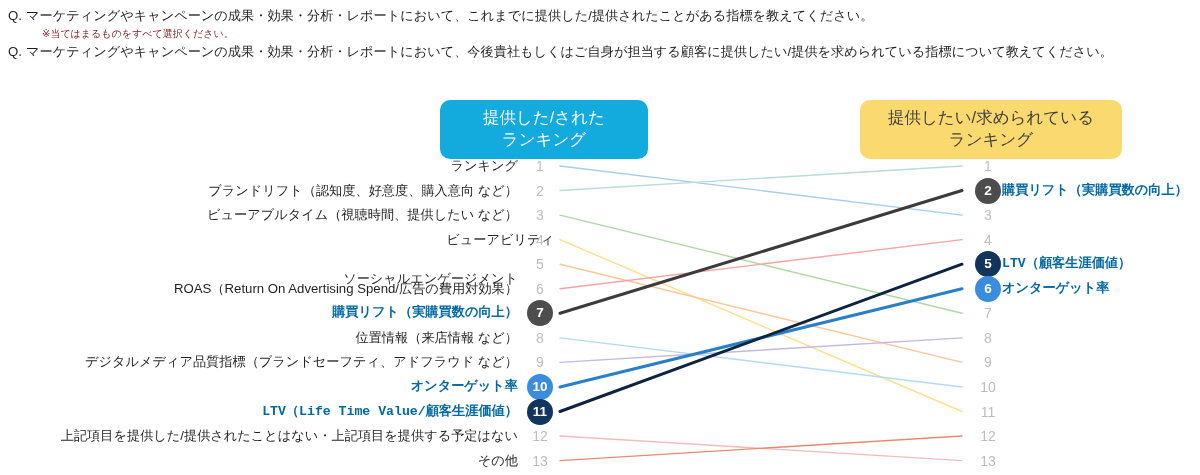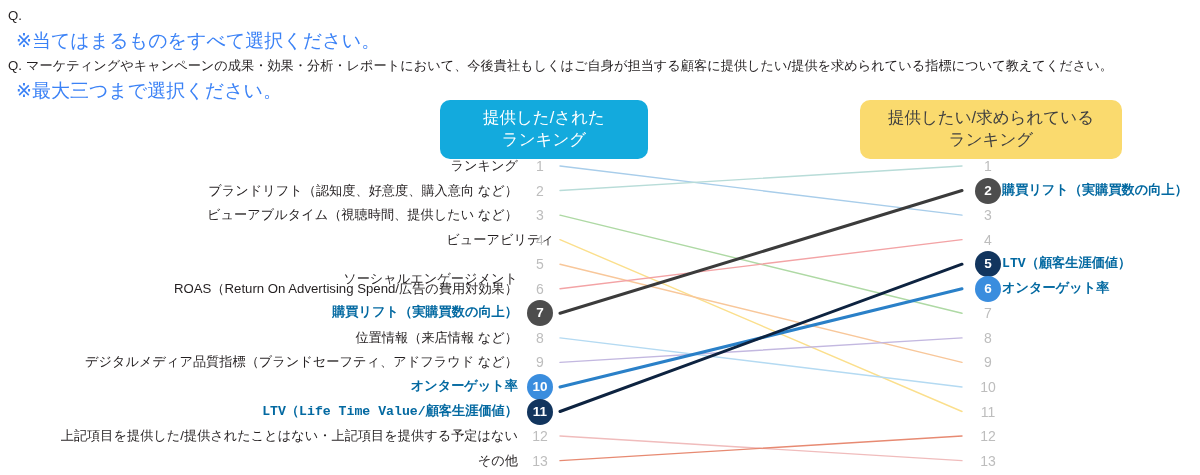--- a/index.html
+++ b/index.html
@@ -7,21 +7,21 @@
     width:1200px;height:475px;
     background:#ffffff;
     font-family:"Liberation Sans","DejaVu Sans",sans-serif;
     color:#231f20;
     overflow:hidden;
     position:relative;
   }
   .questions{position:absolute;left:8px;top:6px;width:1185px;}
   .q-row{display:flex;align-items:flex-start;font-size:13.2px;line-height:1.55;color:#231f20;white-space:nowrap;}
   .q-mark{width:18px;flex:0 0 18px;}
-  .q-note{margin-left:8px;font-size:19px;line-height:1.55;color:#3b82f6;white-space:nowrap;}
+  .q-note{margin-left:34px;font-size:10px;line-height:1.55;color:#7f1d1d;white-space:nowrap;}
 
   .badge-head{
     position:absolute;top:100px;
     border-radius:10px;
     text-align:center;
     font-size:16.5px;
     line-height:1.32;
     padding:7px 0 8px 0;
     font-weight:400;
   }
@@ -57,27 +57,27 @@
     font-size:13.5px;
   }
   .pinktext{color:#0369a1;font-weight:700;font-family:Liberation Mono, monospace;}
 </style>
 </head>
 <body>
 
 <div class="questions">
   <div class="q-row">
     <span class="q-mark">Q.</span>
+    <span>マーケティングやキャンペーンの成果・効果・分析・レポートにおいて、これまでに提供した/提供されたことがある指標を教えてください。</span>
   </div>
   <div class="q-note">※当てはまるものをすべて選択ください。</div>
   <div class="q-row">
     <span class="q-mark">Q.</span>
     <span>マーケティングやキャンペーンの成果・効果・分析・レポートにおいて、今後貴社もしくはご自身が担当する顧客に提供したい/提供を求められている指標について教えてください。</span>
   </div>
-  <div class="q-note">※最大三つまで選択ください。</div>
 </div>
 
 <div class="badge-head" id="head-left">
   <div>提供した/された</div>
   <div>ランキング</div>
 </div>
 <div class="badge-head" id="head-right">
   <div>提供したい/求められている</div>
   <div>ランキング</div>
 </div>

